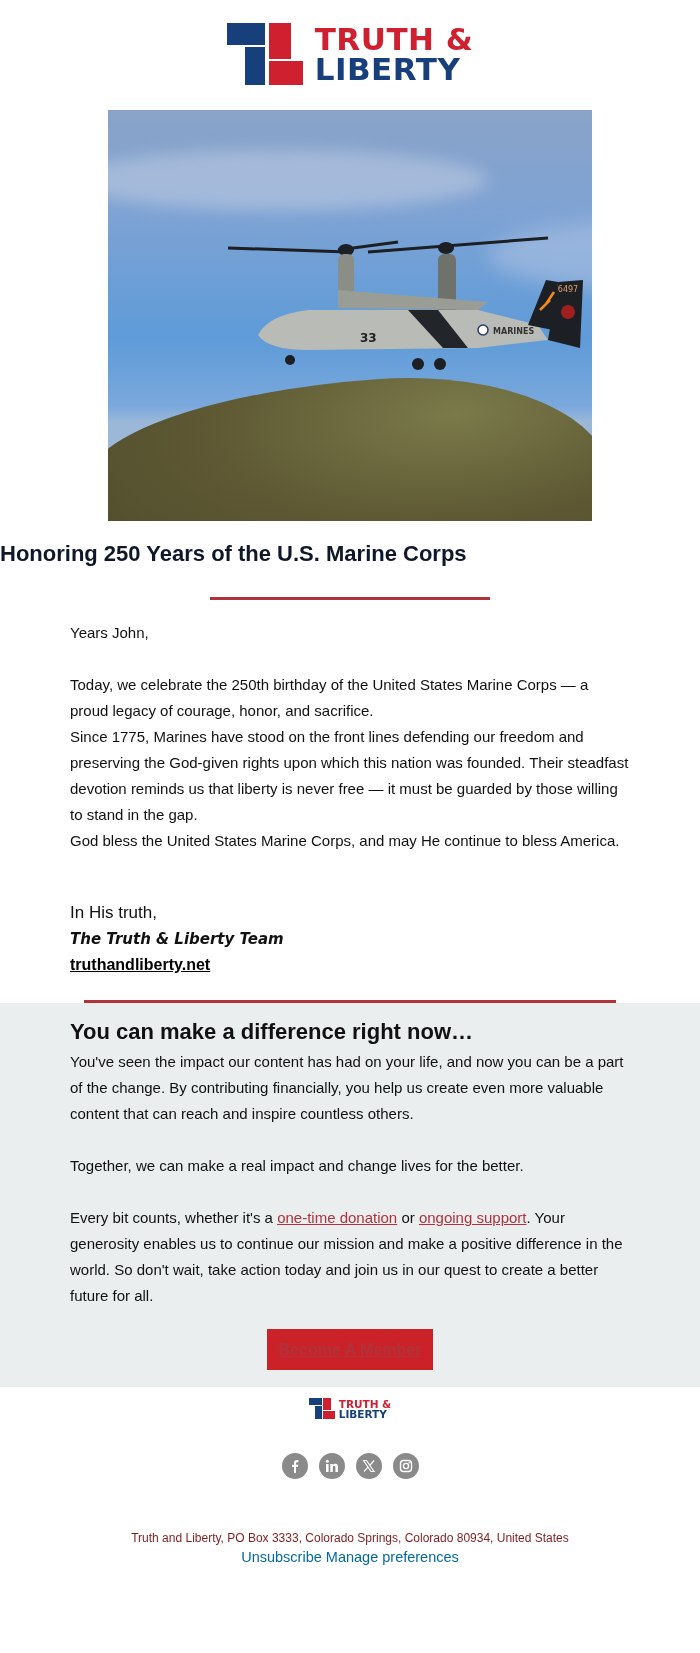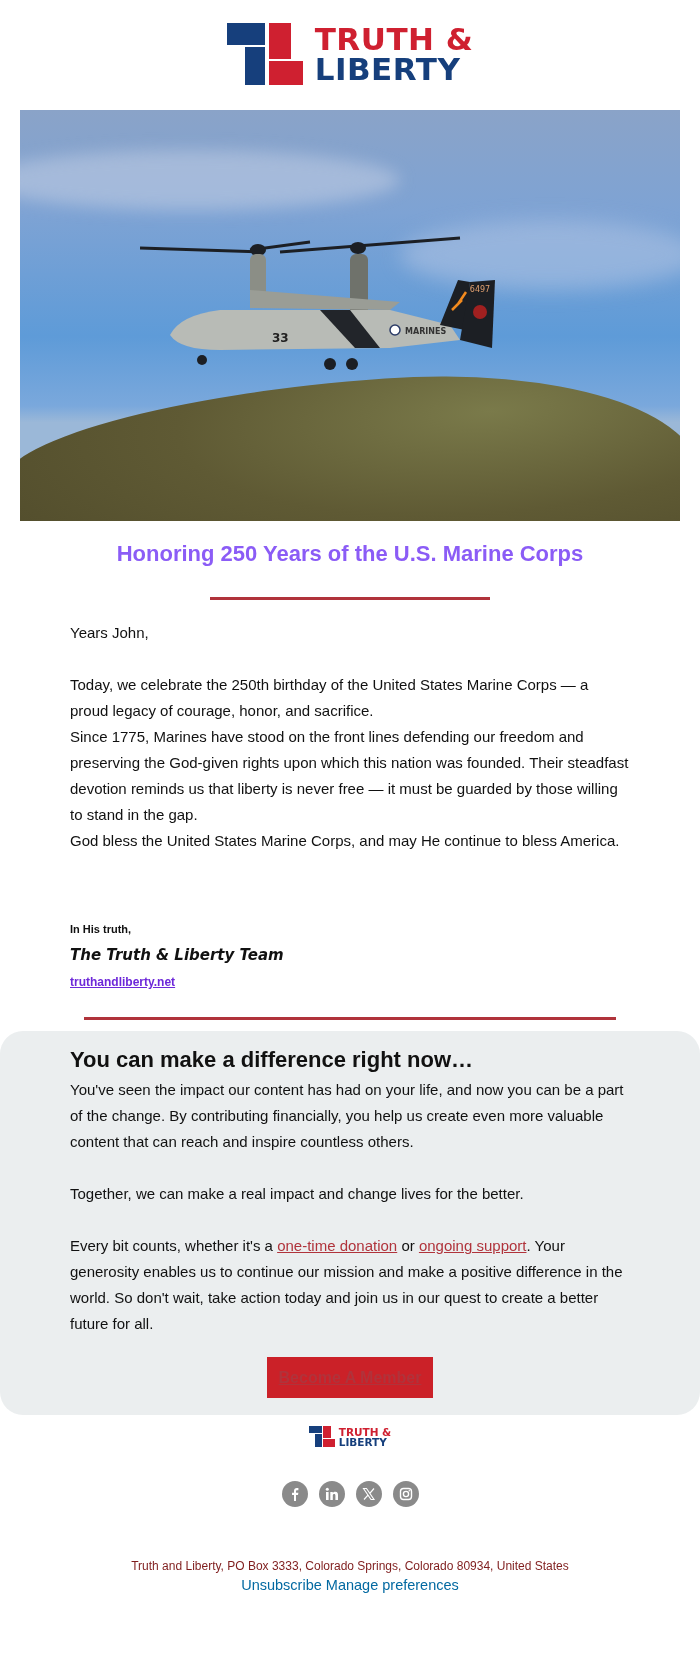--- a/index.html
+++ b/index.html
@@ -10,43 +10,43 @@
   .logo { display: flex; align-items: center; gap: 12px; }
   .logo-mark { position: relative; width: 76px; height: 62px; }
   .logo-mark .b1 { position: absolute; left: 0; top: 0; width: 38px; height: 22px; background: #163f7c; }
   .logo-mark .b2 { position: absolute; left: 18px; top: 24px; width: 20px; height: 38px; background: #163f7c; }
   .logo-mark .r1 { position: absolute; left: 42px; top: 0; width: 22px; height: 36px; background: #cf2030; border-top-right-radius: 0; }
   .logo-mark .r2 { position: absolute; left: 42px; top: 38px; width: 34px; height: 24px; background: #cf2030; }
   .logo-text { font-family: "DejaVu Sans", sans-serif; font-weight: bold; line-height: 30px; font-size: 31px; letter-spacing: 0.5px; }
   .logo-text .t1 { color: #cf2030; display: block; }
   .logo-text .t2 { color: #163f7c; display: block; }
 
-  .hero { margin: 2px auto 12px; width: 660px; height: 411px; position: relative; overflow: hidden;
+  .hero { margin: 2px auto 12px; width: 484px; height: 411px; position: relative; overflow: hidden;
           background: linear-gradient(180deg, #8aa3c8 0%, #7ea3d4 25%, #5e9bd8 55%, #7aa8dc 72%, #9bb8d8 76%); }
   .hero .cloud1 { position: absolute; left: -40px; top: 40px; width: 420px; height: 60px; background: rgba(200,210,230,0.5); border-radius: 50%; filter: blur(8px); }
   .hero .cloud2 { position: absolute; left: 380px; top: 110px; width: 300px; height: 70px; background: rgba(190,205,230,0.45); border-radius: 50%; filter: blur(10px); }
   .hero .hill { position: absolute; left: -20px; right: -20px; bottom: -60px; height: 200px;
                 background: radial-gradient(ellipse at 70% 20%, #7a7a4a 0%, #5f5a34 45%, #4b4628 100%);
                 border-radius: 55% 45% 0 0 / 40% 60% 0 0; transform: skewY(-4deg); }
   .hero .aircraft { position: absolute; left: 120px; top: 120px; width: 360px; height: 150px; }
 
-  .title { text-align: center; font-size: 22px; font-weight: bold; color: #8b5cf6; margin-top: 20px; height: 30px; }
+  .title { font-size: 22px; font-weight: bold; color: #0f172a; margin-top: 20px; height: 30px; }
   .rule-short { width: 280px; height: 3px; background: #b0333b; margin: 26px auto 0; }
 
   .letter { padding: 0 70px; font-size: 15px; line-height: 26px; color: #111; }
   .greeting { margin-top: 20px; }
   .body-p { margin-top: 26px; }
   .body-p p { margin: 0; }
-  .signoff { margin-top: 62px; font-weight: bold; font-size: 11px; }
+  .signoff { margin-top: 46px; font-weight: normal; font-size: 17px; }
   .team { font-family: "DejaVu Sans", sans-serif; font-weight: bold; font-size: 15px; line-height: 26px; font-style: italic; }
-  .site-link { color: #6d28d9; font-weight: bold; text-decoration: underline; font-size: 12px; }
+  .site-link { color: #000000; font-weight: bold; text-decoration: underline; font-size: 16px; }
 
   .rule-long { width: 532px; height: 3px; background: #b0333b; margin: 22px auto 0; }
 
-  .cta { background: #ebeeef; margin-top: 11px; padding: 14px 70px 0; height: 384px; border-radius: 23px; }
+  .cta { background: #ebeeef; padding: 14px 70px 0; height: 384px; }
   .cta h2 { font-size: 22px; font-weight: bold; color: #111; line-height: 30px; }
   .cta p { font-size: 15px; line-height: 26px; color: #111; margin-top: 2px; }
   .cta .gap { margin-top: 26px; }
   .cta a { color: #b0333b; text-decoration: underline; }
   .btn-wrap { text-align: center; margin-top: 20px; }
   .btn { display: inline-block; background: #cb2128; color: #fff; font-weight: bold; font-size: 16px;
          padding: 0 12px; height: 41px; line-height: 41px; }
 
   .footer { text-align: center; }
   .f-logo { display: inline-flex; align-items: center; gap: 4px; margin-top: 11px; }

